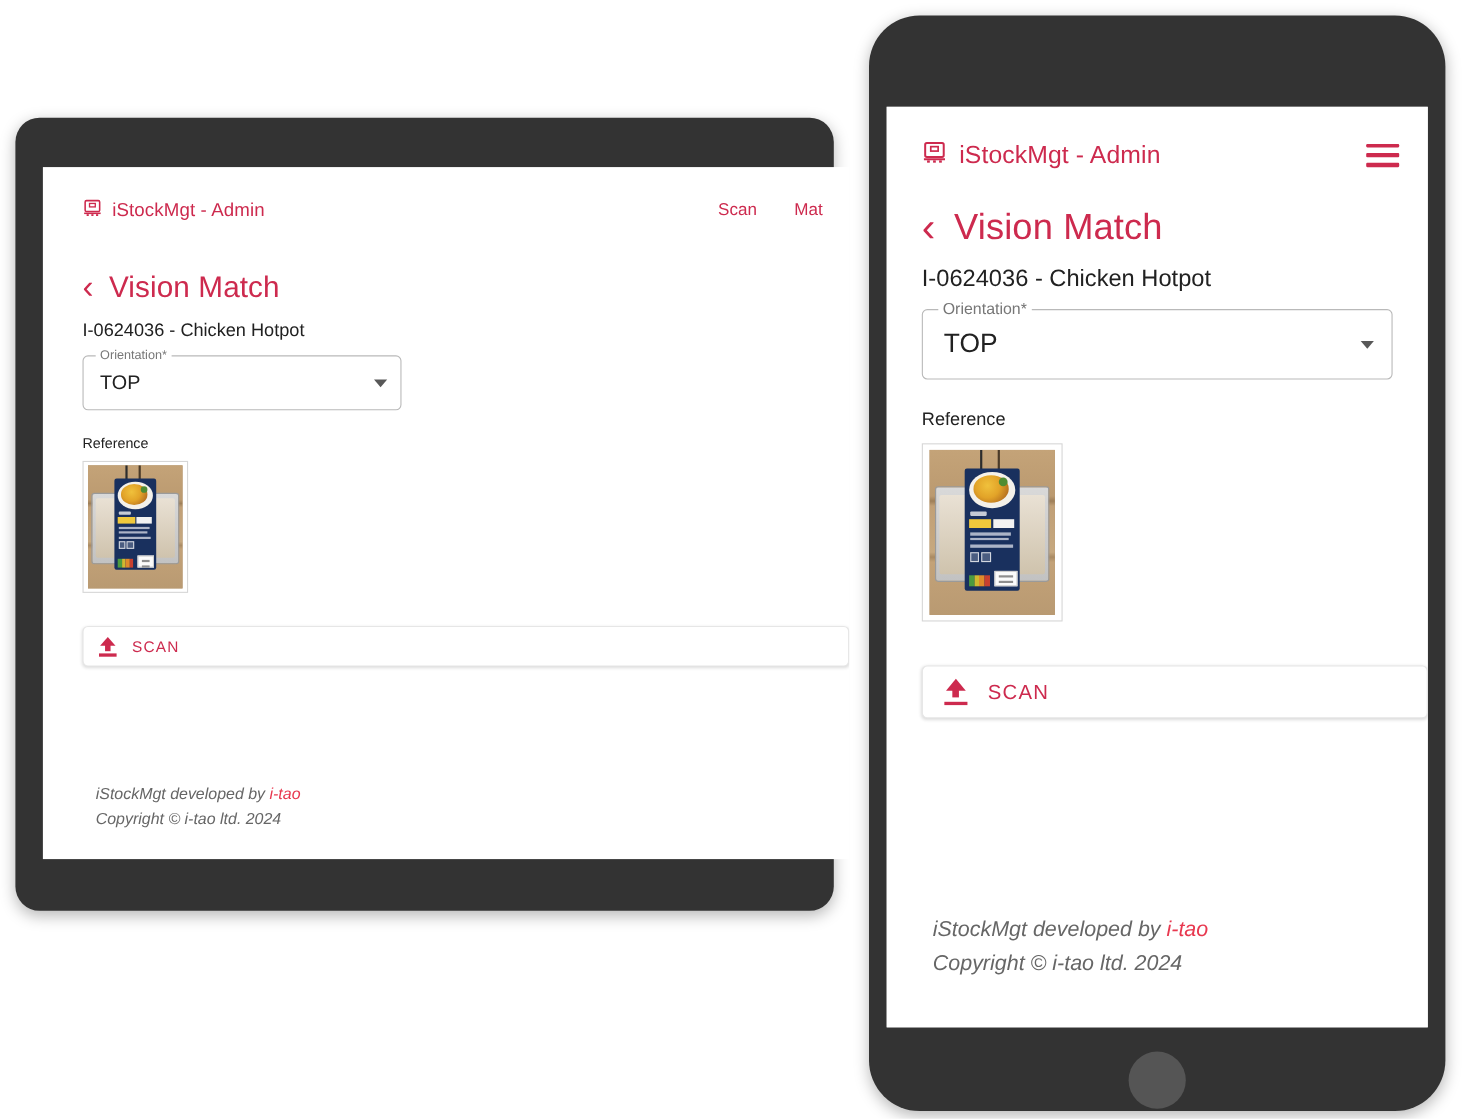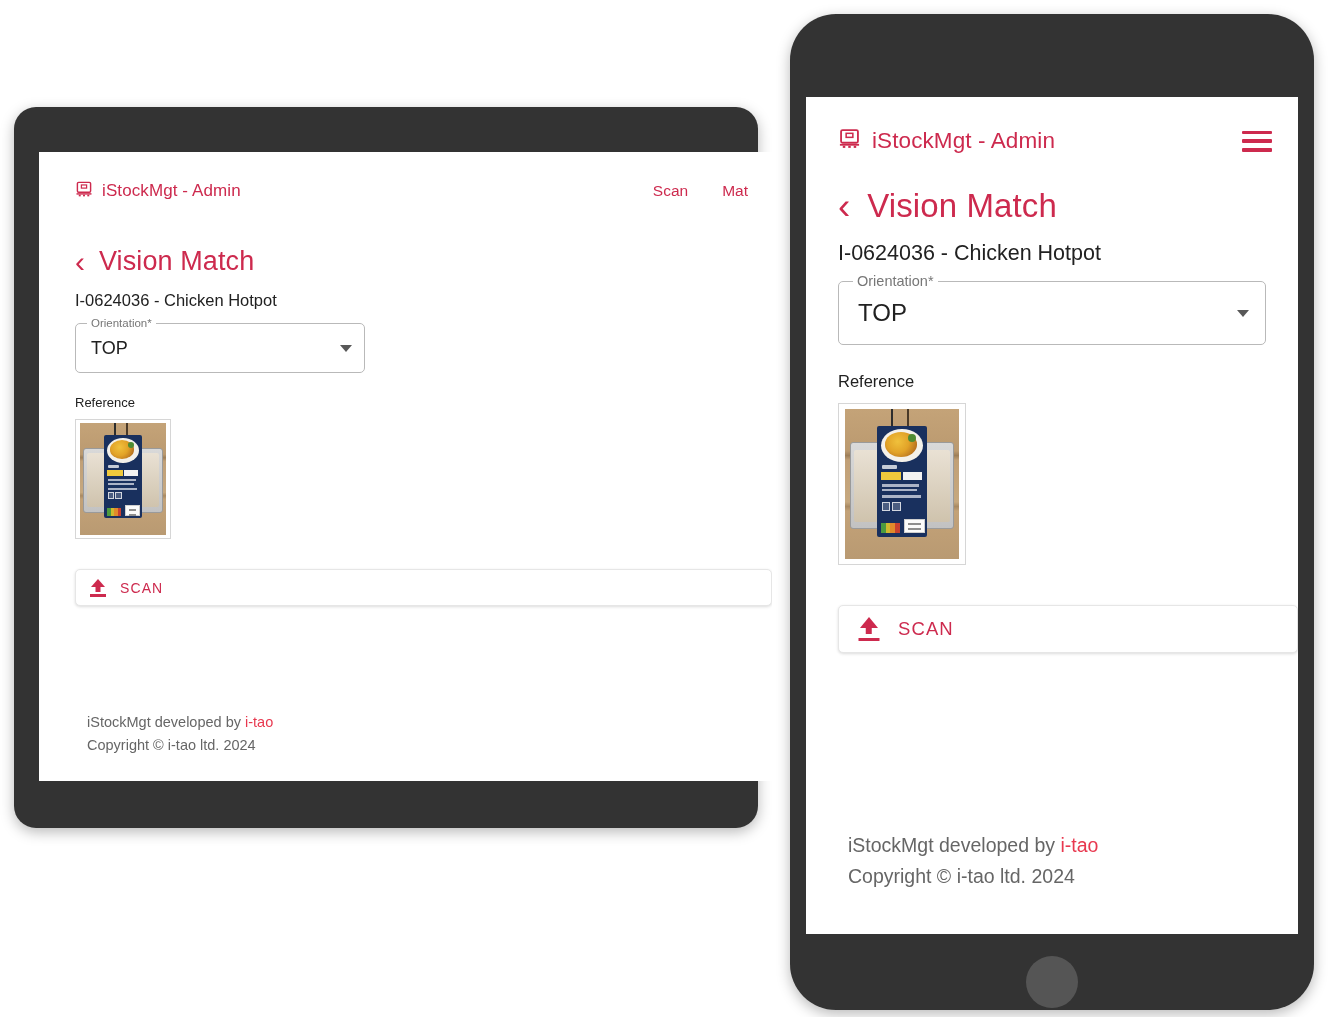--- a/index.html
+++ b/index.html
@@ -268,21 +268,21 @@
     background: #cd2a4e;
   }
   .upload-ico .base {
     position: absolute; left: 50%; transform: translateX(-50%);
     background: #cd2a4e;
     bottom: 0;
   }
   .scan-label { letter-spacing: 1.1px; font-weight: 400; }
 
   
-  .footer { margin-top: auto; color: #666666; }
+  .footer { margin-top: auto; color: #666666; font-style: italic; }
   .footer div { white-space: nowrap; }
   .footer .accent { color: #e8384f; }
 
   
   #tablet-app { padding: 22px 0 0 0; }
   #tablet-app .topbar { padding: 0 20px 0 36px; height: 34px; }
   #tablet-app .brand { font-size: 17px; }
   #tablet-app .nav-links { gap: 34px; font-size: 15.5px; padding-right: 4px; }
   #tablet-app .page-head { margin: 38px 0 0 36px; gap: 14px; }
   #tablet-app .chev { font-size: 30px; }

